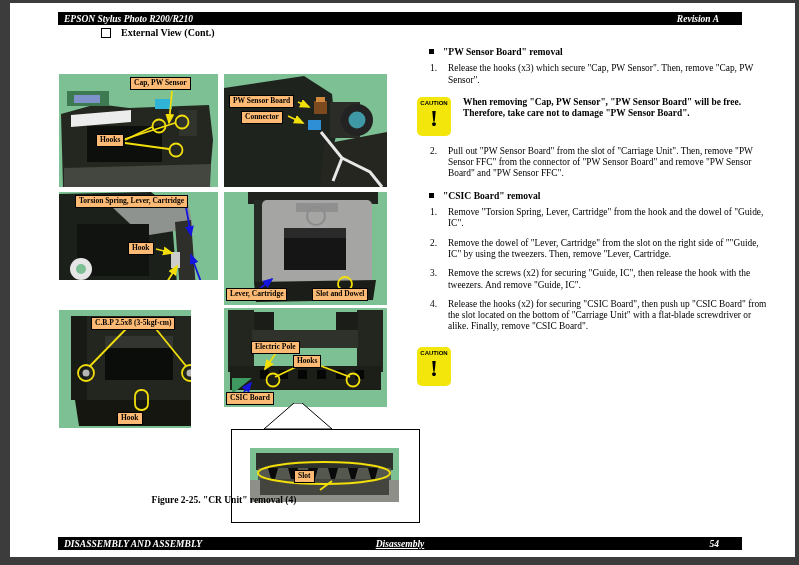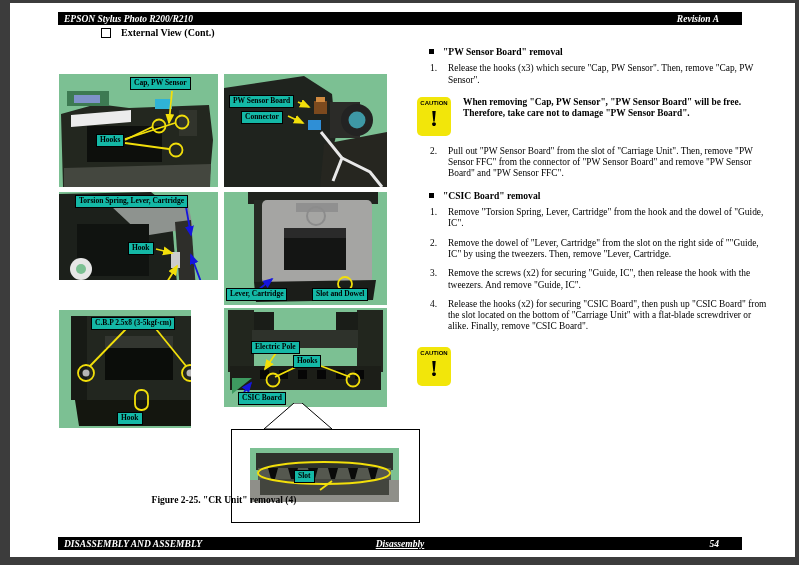--- a/index.html
+++ b/index.html
@@ -11,21 +11,21 @@
   .bar .l{margin-left:6px;}
   .bar .r{margin-left:auto;margin-right:23px;}
   .bar .c{position:absolute;left:50%;transform:translateX(-50%);text-decoration:underline;}
   .topbar{top:12px;}
   .footbar{top:537px;}
   .sectionhead{position:absolute;left:57px;top:27px;display:flex;align-items:center;
        font:bold 10px "Liberation Serif",serif;margin-left:44px;}
   .sqopen{width:8px;height:8px;border:1.3px solid #000;display:inline-block;margin-right:10px;}
   .panel{position:absolute;overflow:hidden;}
   .panel svg{position:absolute;left:0;top:0;}
-  .plabel{position:absolute;background:#14b8a6;border:1px solid #000;
+  .plabel{position:absolute;background:#fdba74;border:1px solid #000;
        font:bold 7.5px "Liberation Serif",serif;line-height:8.5px;padding:1px 3px;white-space:nowrap;}
   .caption{position:absolute;left:59px;top:495px;width:330px;text-align:center;
        font:bold 9.5px "Liberation Serif",serif;}
   .rcol{position:absolute;left:417px;top:46px;width:366px;font-size:9.4px;line-height:11.3px;}
   .shead{display:flex;align-items:center;font-weight:bold;font-size:9.6px;margin-left:12px;margin-top:10px;}
   .shead:first-child{margin-top:0;}
   .sq{width:5px;height:5px;background:#000;display:inline-block;margin-right:9px;flex:0 0 auto;}
   .item{display:flex;margin:6px 0 0 13px;}
   .num{width:18px;flex:0 0 auto;}
   .itx{max-width:322px;}
@@ -207,21 +207,21 @@
     <polygon points="8,70 28,70 8,86" fill="#3e9a60"></polygon>
     <line x1="52" y1="45" x2="41" y2="61" stroke="#f2df0a" stroke-width="1.8" marker-end="url(#m6y)"></line>
     <line x1="74" y1="58" x2="51" y2="69" stroke="#f2df0a" stroke-width="1.8"></line>
     <line x1="97" y1="58" x2="126" y2="69" stroke="#f2df0a" stroke-width="1.8"></line>
     <circle cx="49" cy="72" r="6.5" fill="none" stroke="#f2df0a" stroke-width="1.8"></circle>
     <circle cx="129" cy="72" r="6.5" fill="none" stroke="#f2df0a" stroke-width="1.8"></circle>
     <line x1="20" y1="84" x2="27" y2="75" stroke="#1515dd" stroke-width="1.8" marker-end="url(#m6b)"></line>
   </svg>
   <div class="plabel" style="left:27px;top:33px">Electric Pole</div>
   <div class="plabel" style="left:69px;top:47px">Hooks</div>
-  <div class="plabel" style="left:14px;top:84px">CSIC Board</div>
+  <div class="plabel" style="left:2px;top:84px">CSIC Board</div>
 </div>
 
 <svg class="wedge" width="76" height="27" viewBox="0 0 76 27">
   <polygon points="32,0 40,0 70,26 2,26" fill="#ffffff" stroke="#000" stroke-width="1"></polygon>
 </svg>
 
 <div class="inset">
   <svg width="149" height="54" viewBox="0 0 149 54">
     <rect width="149" height="54" fill="#7cc093"></rect>
     <rect y="32" width="149" height="22" fill="#8f8f89"></rect>

